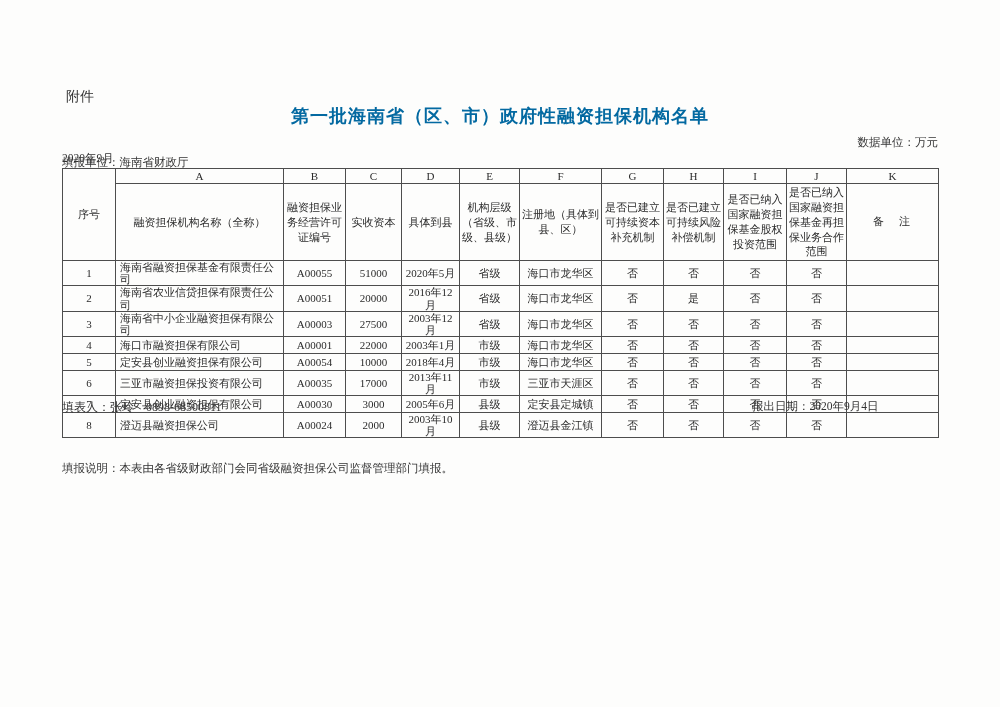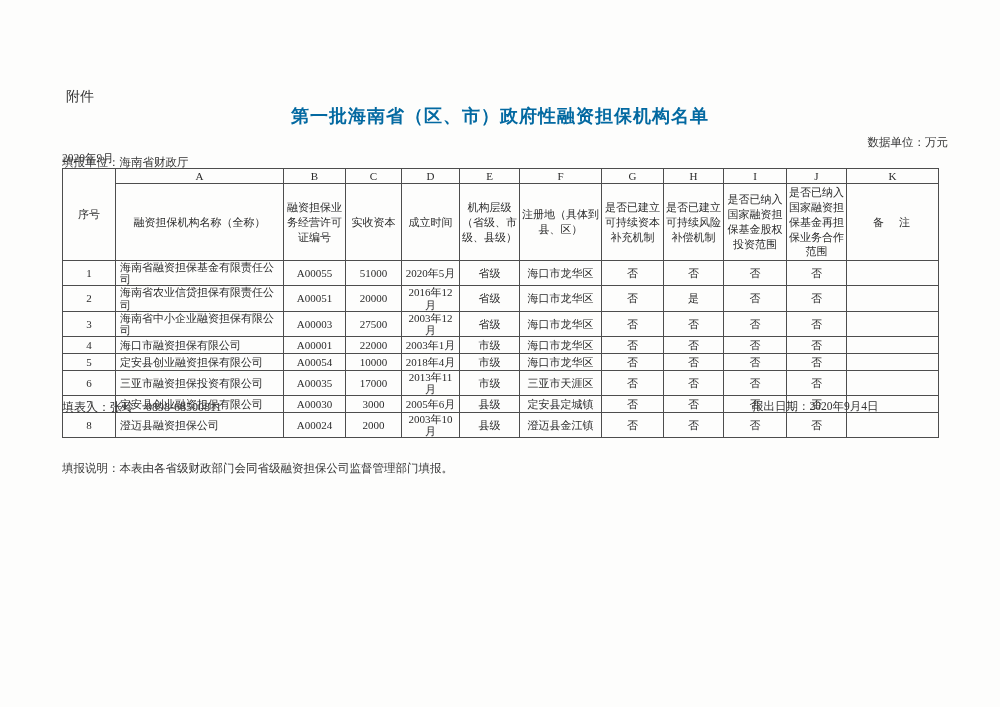--- a/index.html
+++ b/index.html
@@ -15,21 +15,21 @@
   .attachment-label {
     position: absolute; left: 66px; top: 88px;
     font-size: 14px; color: #333;
   }
   .doc-title {
     position: absolute; left: 0; top: 104px; width: 1000px;
     text-align: center; font-size: 18px; font-weight: bold;
     letter-spacing: 1px; color: #0369a1;
   }
   .data-unit {
-    position: absolute; right: 52px; top: 135px;
+    position: absolute; right: 62px; top: 135px;
     font-size: 11.5px; color: #333;
   }
   .form-unit {
     position: absolute; left: 62px; top: 155px;
     font-size: 11.5px; color: #333;
   }
   .report-month {
     position: absolute; left: 62px; top: 151px; width: 876px;
     text-align: left; font-size: 11.5px; color: #333;
   }
@@ -41,21 +41,21 @@
   }
   .inst-table th, .inst-table td {
     border: 1px solid #4d4d4d;
     text-align: center; vertical-align: middle;
     font-weight: normal;
     overflow: hidden;
   }
   .letter-row th { height: 15px; font-size: 11px; line-height: 1; }
   .title-row th { height: 62px; font-size: 11px; line-height: 1.35; padding: 1px 2px; }
   .index-th { font-size: 11.5px; }
-  .remark-th { font-size: 13px; letter-spacing: 2px; }
+  .remark-th { font-size: 13px; letter-spacing: 2px; font-family: Liberation Mono, monospace; }
   .inst-table tbody td { height: 17px; font-size: 11px; line-height: 1.1; padding: 0 2px; }
   .inst-table tbody td.cell-name { text-align: left; padding-left: 4px; }
 
   .footer-filler  { position: absolute; left: 62px;  top: 399px; font-size: 12px; color: #333; }
   .footer-date    { position: absolute; left: 752px; top: 399px; font-size: 11.5px; color: #333; }
   .footer-note    { position: absolute; left: 62px;  top: 430px; font-size: 11.5px; color: #333; margin-top: 31px; }
 </style>
 </head>
 <body>
 
@@ -94,21 +94,21 @@
         <th>G</th>
         <th>H</th>
         <th>I</th>
         <th>J</th>
         <th>K</th>
       </tr>
       <tr class="title-row">
         <th>融资担保机构名称（全称）</th>
         <th>融资担保业务经营许可证编号</th>
         <th>实收资本</th>
-        <th>成立时间</th>
+        <th>具体到县</th>
         <th>机构层级（省级、市级、县级）</th>
         <th>注册地（具体到县、区）</th>
         <th>是否已建立可持续资本补充机制</th>
         <th>是否已建立可持续风险补偿机制</th>
         <th>是否已纳入国家融资担保基金股权投资范围</th>
         <th>是否已纳入国家融资担保基金再担保业务合作范围</th>
         <th class="remark-th">备　注</th>
       </tr>
     </thead>
     <tbody>

